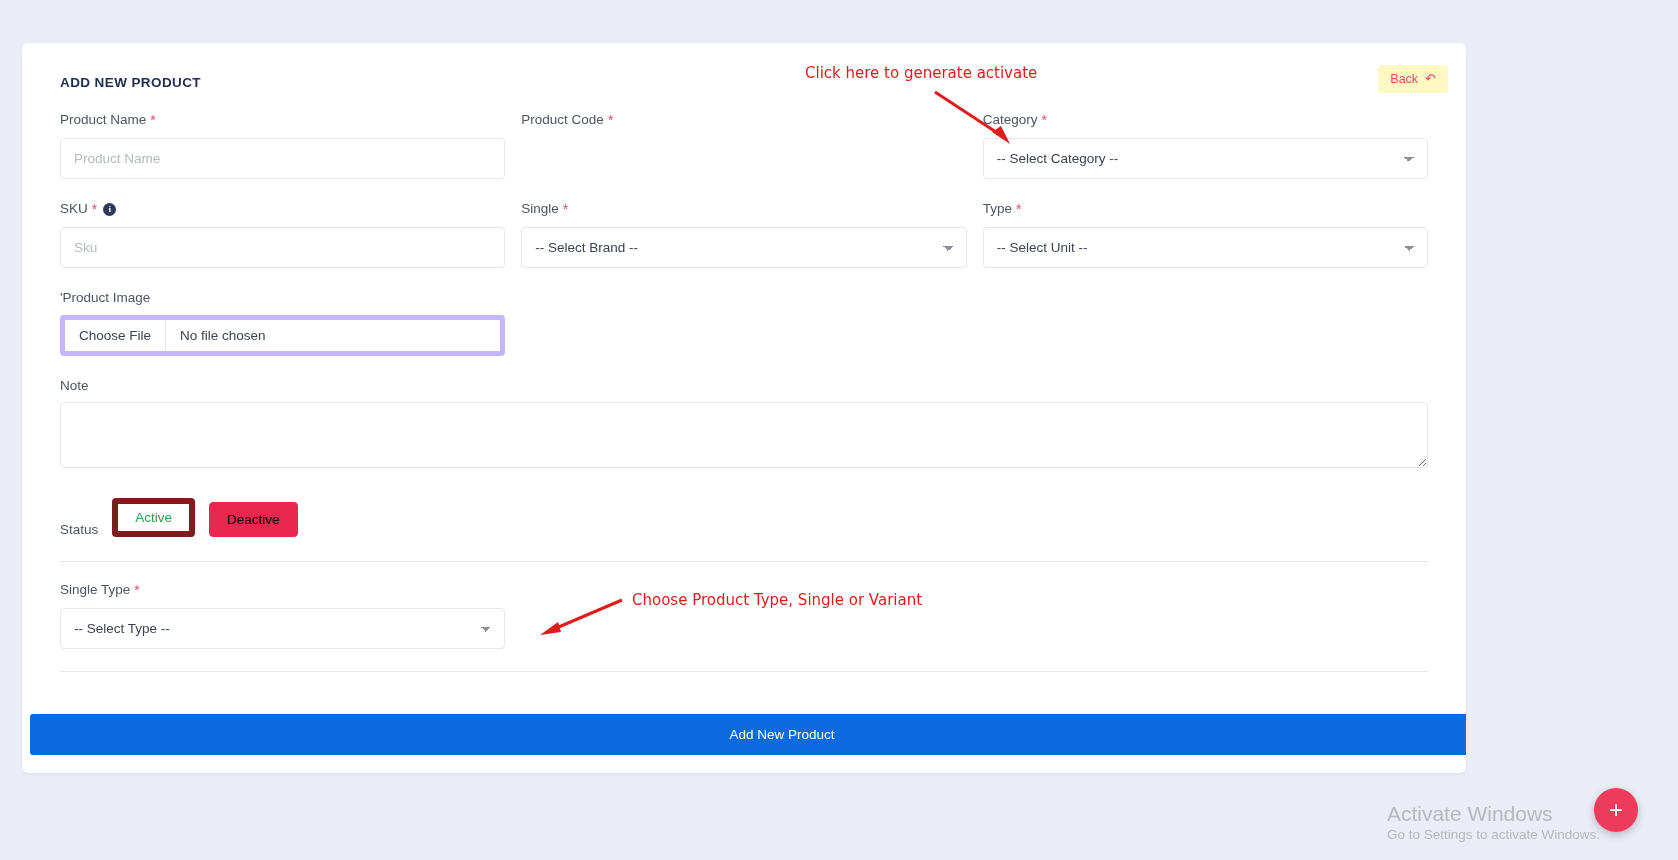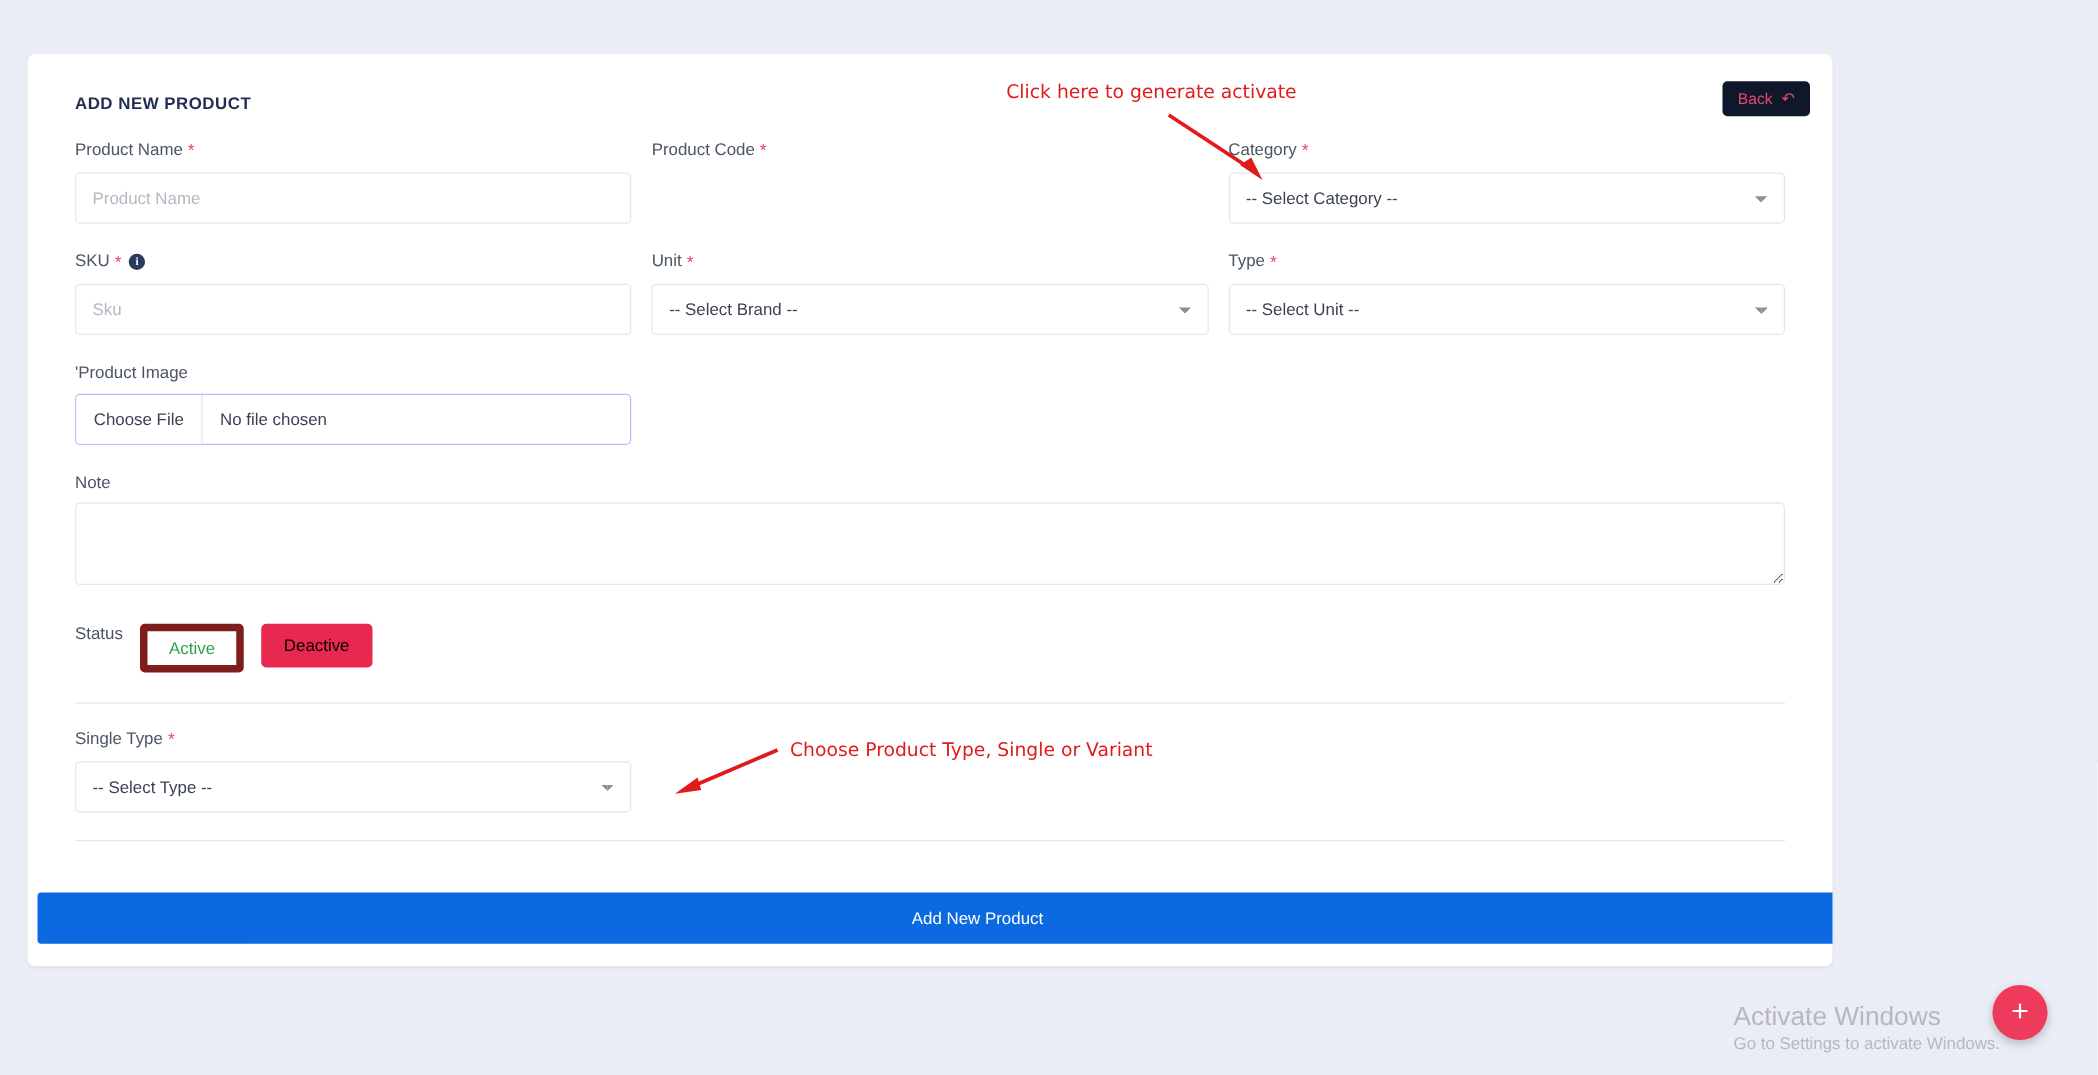--- a/index.html
+++ b/index.html
@@ -22,21 +22,21 @@
   }
   .card-inner { padding:20px 16px 0 16px; position:relative; height:100%; }
 
   .card-title {
     font-size:13.5px; font-weight:bold; color:#1f2d50;
     letter-spacing:.4px; margin:12px 0 0 22px;
   }
 
   .back-btn {
     position:absolute; right:18px; top:22px;
-    background:#0f172a; color:#e8476b;
+    background:#fef9c3; color:#e8476b;
     border:none; border-radius:4px;
     font-size:12.5px; font-family:"Liberation Sans", sans-serif;
     padding:7px 12px; cursor:pointer;
     display:flex; align-items:flex-start; gap:7px;
   }
   .back-btn .undo { font-size:13px; line-height:1; }
 
   .grid {
     display:grid;
     grid-template-columns:1fr 1fr 1fr;
@@ -94,21 +94,21 @@
     display:flex; align-items:center; justify-content:center;
     cursor:pointer;
   }
   .barcode-glyph { display:flex; gap:1.6px; align-items:center; }
   .barcode-glyph i { display:block; width:1.7px; height:11px; background:#2f6fd0; }
   .barcode-glyph i.w { width:2.6px; }
 
   .file-row { display:flex; }
   .file-wrap {
     width:100%; height:41px;
-    border:1px solid #c4b5fd; border-radius:4px;
+    border:5px solid #c4b5fd; border-radius:4px;
     background:#fff; display:flex; align-items:center; overflow:hidden;
   }
   .file-btn {
     height:100%; display:flex; align-items:center;
     padding:0 14px; font-size:13.5px; color:#3b4252;
     border-right:1px solid #e3e6ea; background:#fff; cursor:pointer;
     white-space:nowrap;
   }
   .file-name { padding:0 14px; font-size:13.5px; color:#3b4252; }
 
@@ -116,21 +116,21 @@
   .note-label { font-size:13.5px; color:#4b5563; margin-bottom:9px; }
   .textarea {
     width:100%; height:66px;
     border:1px solid #e3e6ea; border-radius:4px;
     background:#fff; resize:vertical;
     font-family:"Liberation Sans", sans-serif; font-size:13.5px;
     padding:10px 13px; color:#3b4252; outline:none;
   }
 
   .status-row {
-    display:flex; align-items:flex-start; gap:14px;
+    display:flex; align-items:flex-end; gap:14px;
     padding:0 22px; margin-top:26px;
   }
   .status-label { font-size:13.5px; color:#4b5563; }
   .btn-active {
     background:#fff; color:#2aa14f;
     border:6px solid #7f1d1d; border-radius:4px;
     font-size:13.5px; font-family:"Liberation Sans", sans-serif;
     padding:6px 17px; cursor:pointer;
   }
   .btn-deactive {
@@ -218,21 +218,21 @@
         <div class="label">
           <span>SKU</span>
           <span class="req">*</span>
           <span class="info-icon">i</span>
         </div>
         <input class="input" type="text" placeholder="Sku" style="">
       </div>
 
       <div class="field">
         <div class="label">
-          <span>Unit</span>
+          <span>Single</span>
           <span class="req">*</span>
         </div>
         <select class="select">
           <option>-- Select Brand --</option>
         </select>
       </div>
 
       <div class="field">
         <div class="label">
           <span>Type</span>

